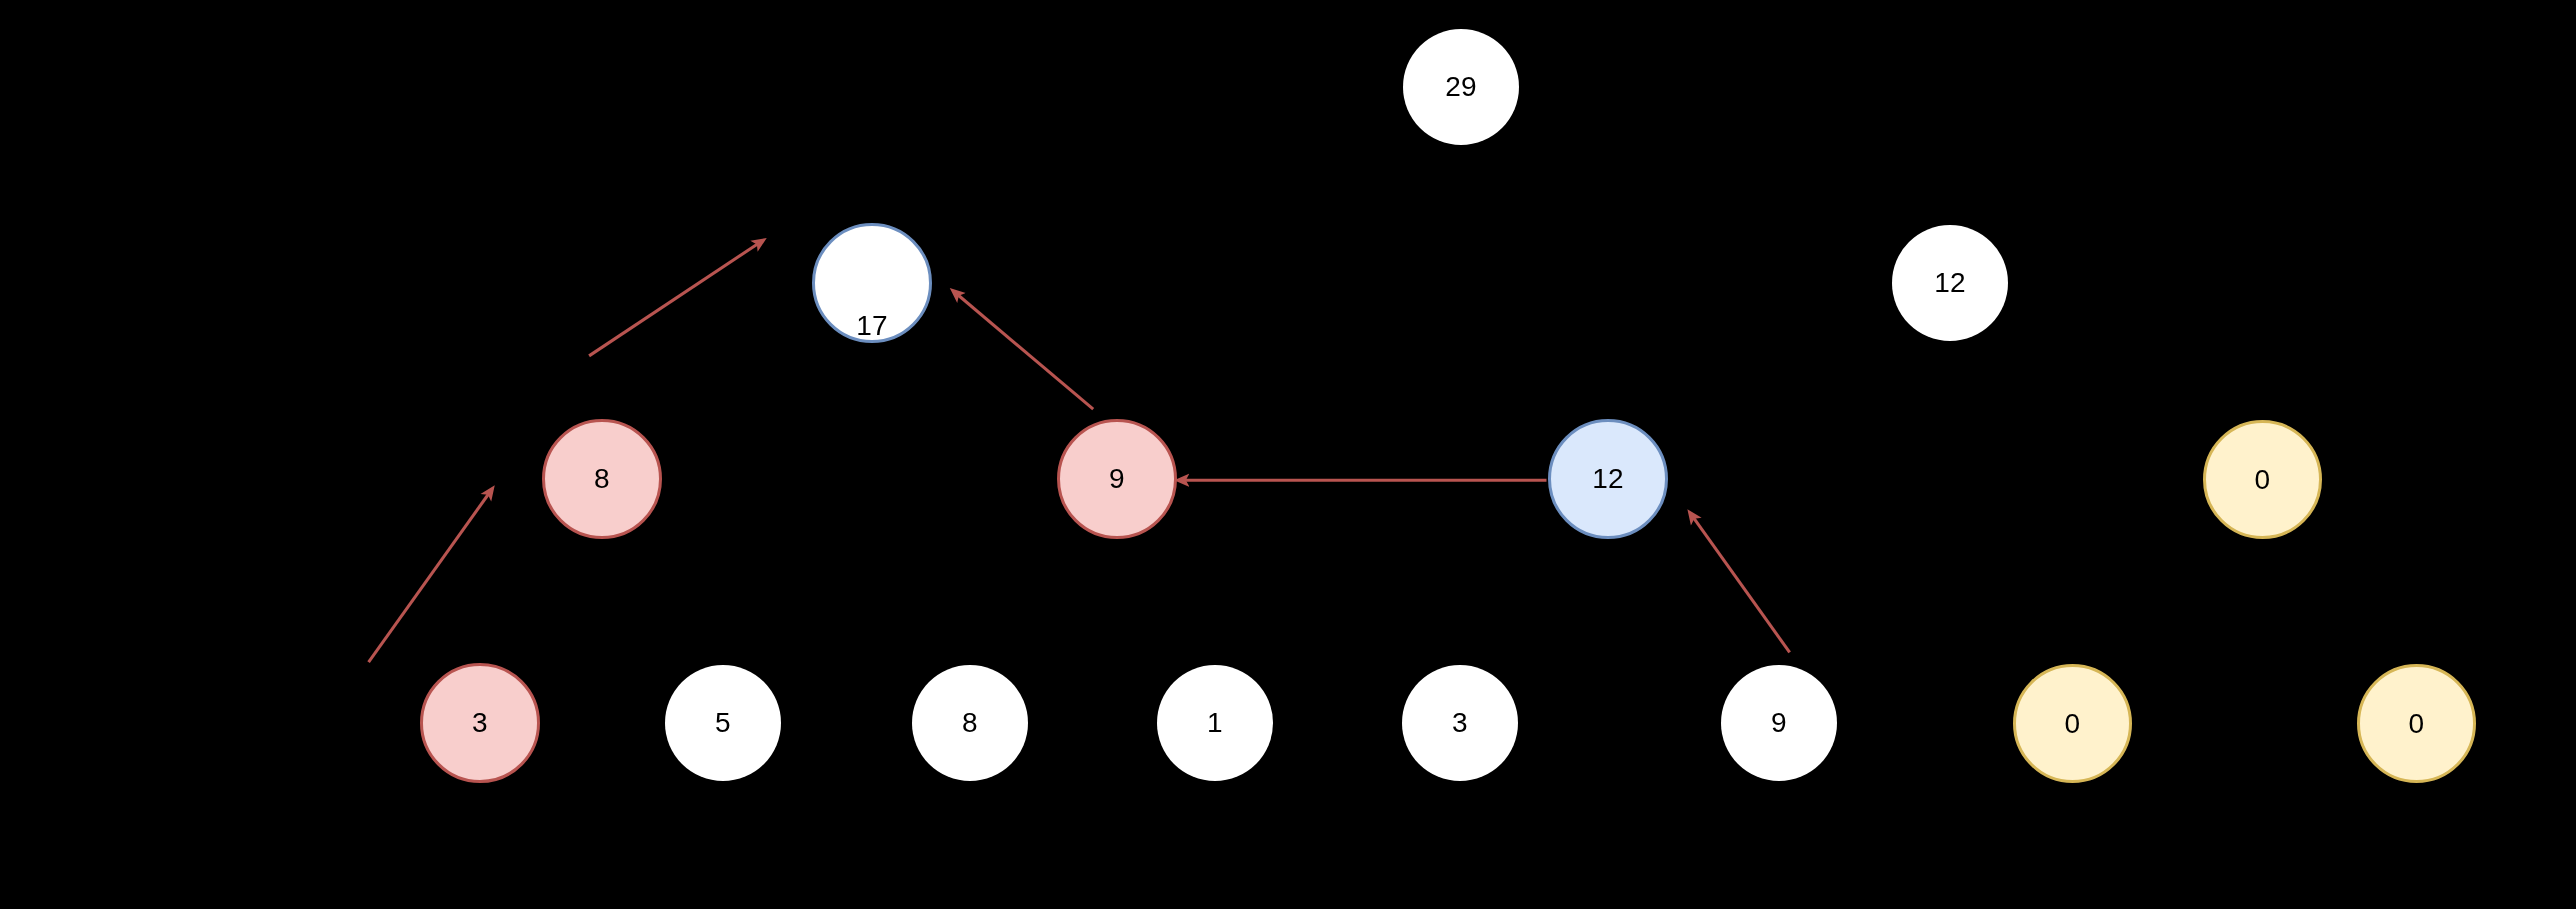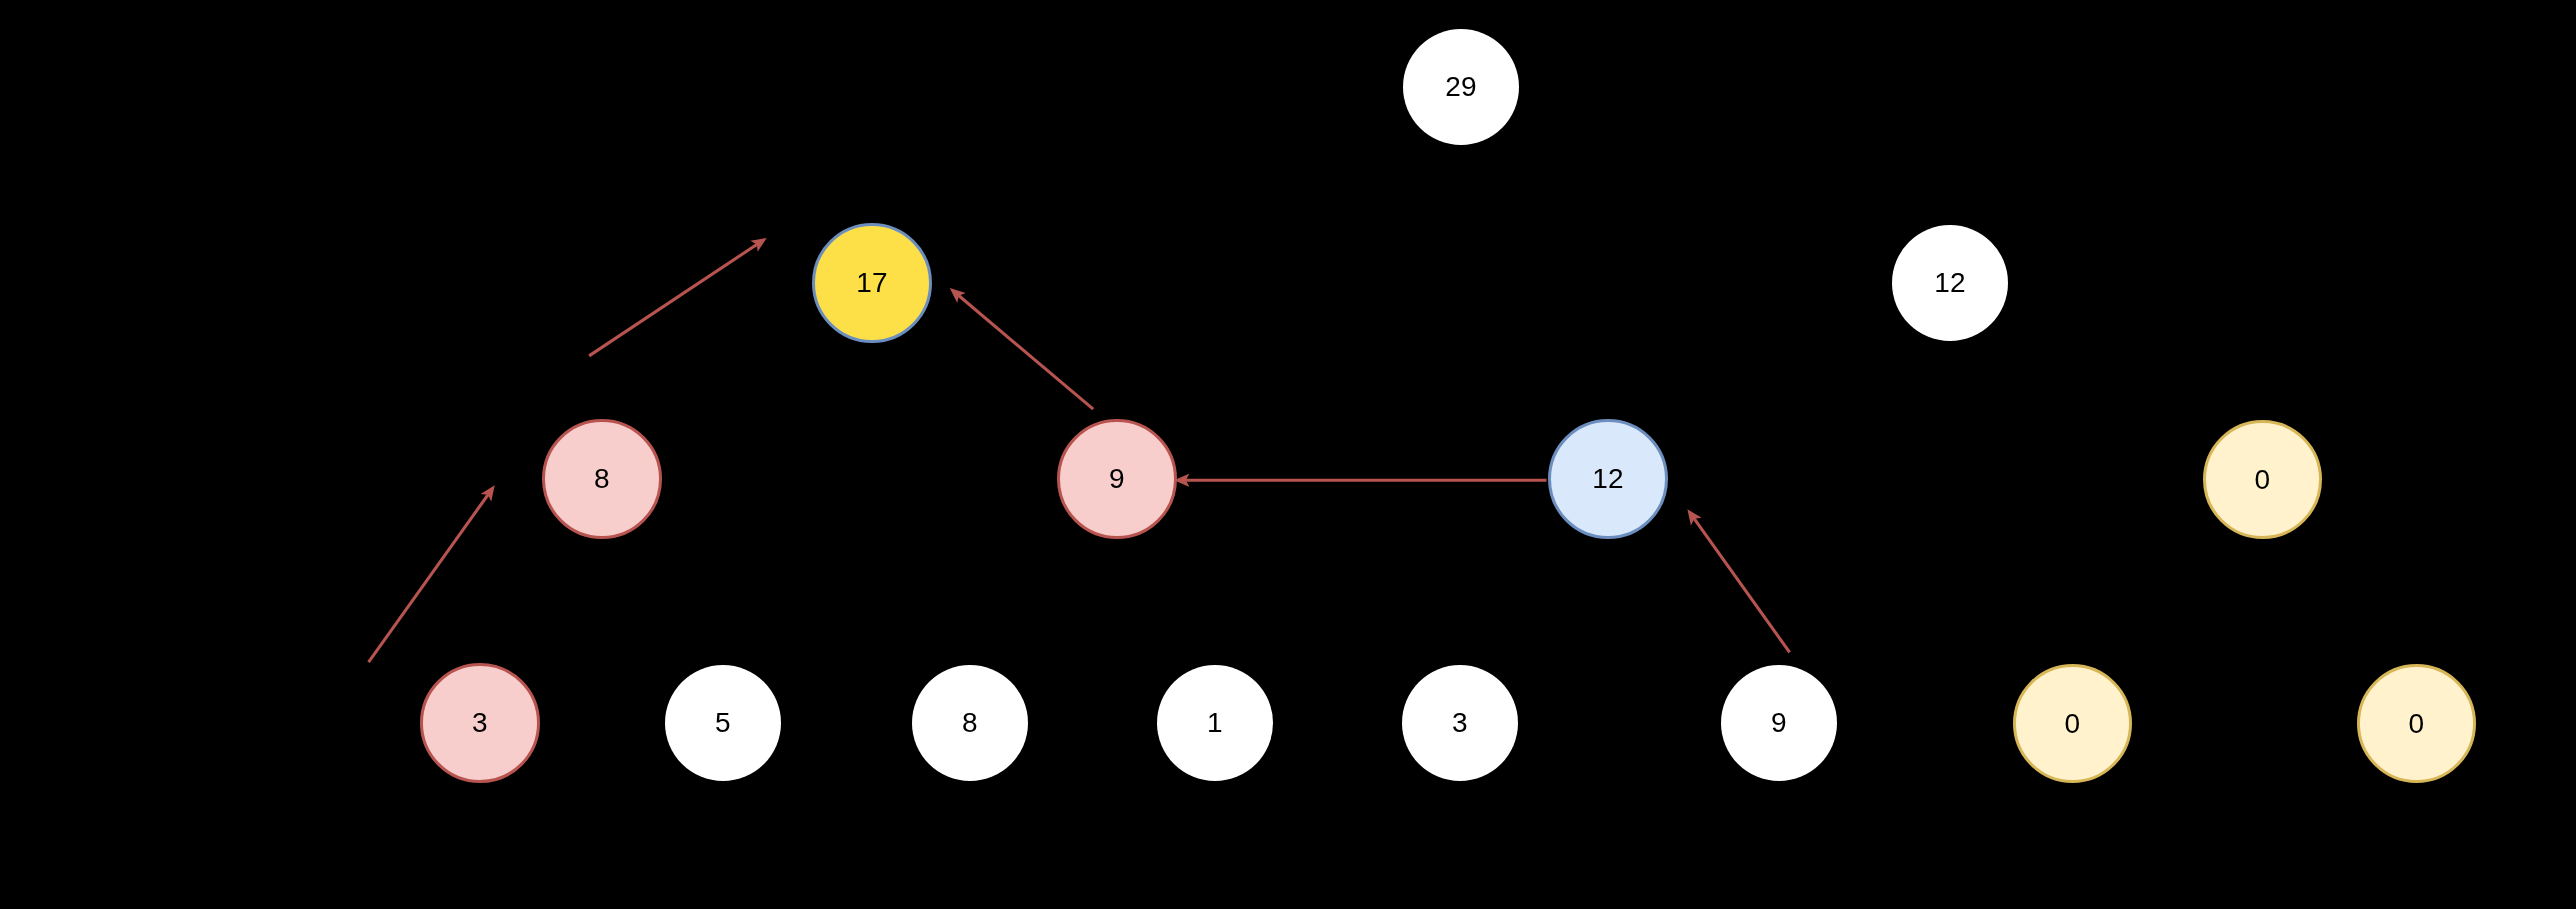--- a/index.html
+++ b/index.html
@@ -63,21 +63,21 @@
         <line x1="1784" y1="668" x2="1559" y2="478" stroke="#b85450" stroke-width="5" marker-end="url(#arrowhead)"></line>
         <line x1="2524" y1="784" x2="1928" y2="784" stroke="#b85450" stroke-width="5" marker-end="url(#arrowhead)"></line>
         <line x1="2921" y1="1065" x2="2761" y2="841" stroke="#b85450" stroke-width="5" marker-end="url(#arrowhead)"></line>
       </g>
   </svg>
 
   <div id="nodes">
       <div class="node" style="left: 1403px; top: 29px; width: 116px; height: 116px; background: rgb(255, 255, 255); border: none; color: rgb(0, 0, 0);">
         <span class="node-label">29</span>
       </div>
-      <div class="node" style="left: 812px; top: 223px; width: 120px; height: 120px; background: #fde047; border: 3.7px solid rgb(108, 142, 191); color: rgb(0, 0, 0);">
+      <div class="node" style="left: 812px; top: 223px; width: 120px; height: 120px; background: #ffffff; border: 3.7px solid rgb(108, 142, 191); color: rgb(0, 0, 0); align-items: flex-end;">
         <span class="node-label">17</span>
       </div>
       <div class="node" style="left: 1892px; top: 225px; width: 116px; height: 116px; background: rgb(255, 255, 255); border: none; color: rgb(0, 0, 0);">
         <span class="node-label">12</span>
       </div>
       <div class="node" style="left: 542px; top: 419px; width: 120px; height: 120px; background: rgb(248, 206, 204); border: 3.7px solid rgb(184, 84, 80); color: rgb(0, 0, 0);">
         <span class="node-label">8</span>
       </div>
       <div class="node" style="left: 1057px; top: 419px; width: 120px; height: 120px; background: rgb(248, 206, 204); border: 3.7px solid rgb(184, 84, 80); color: rgb(0, 0, 0);">
         <span class="node-label">9</span>

